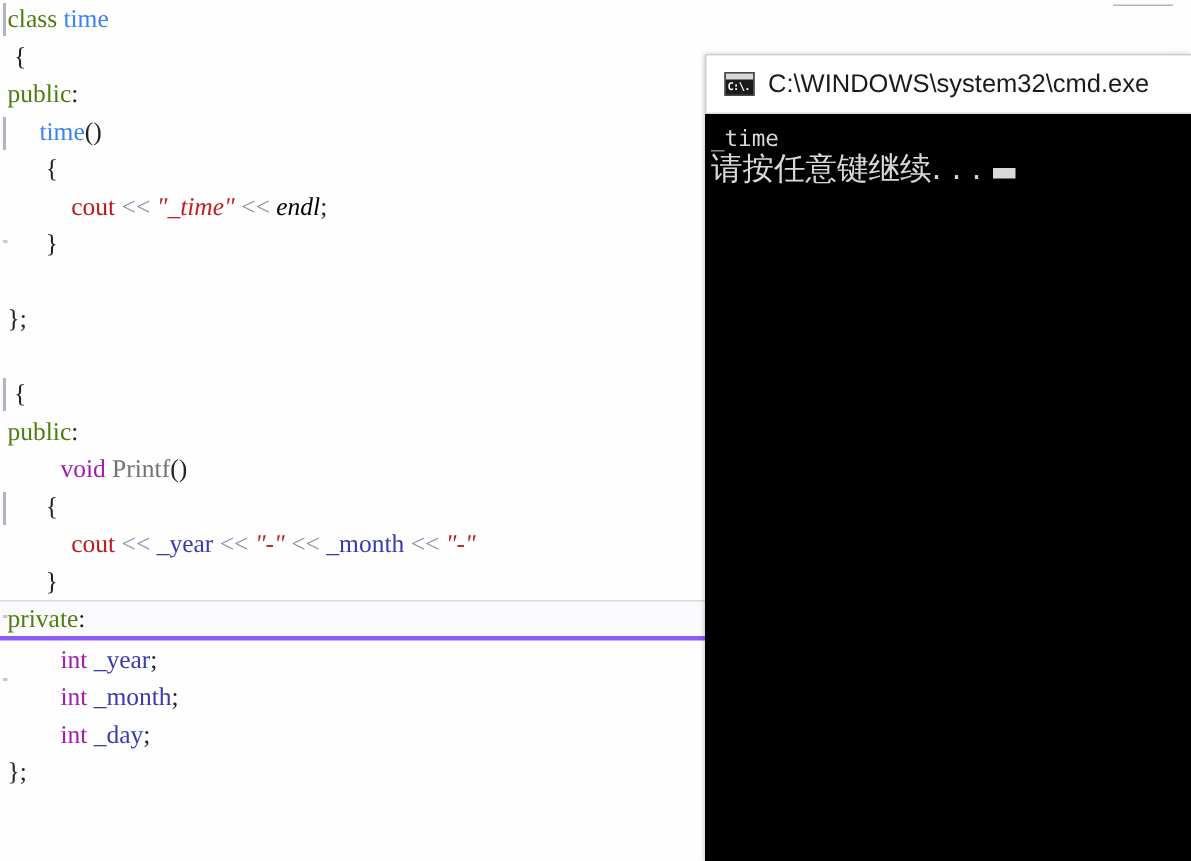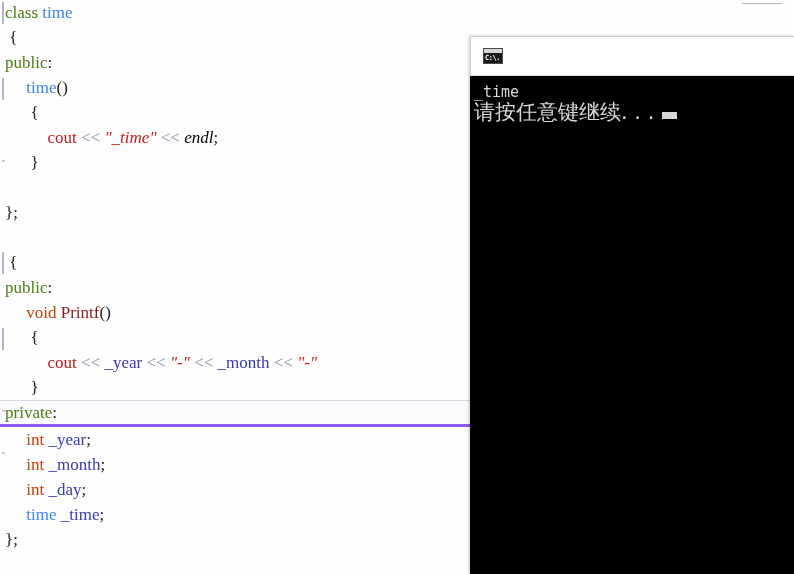--- a/index.html
+++ b/index.html
@@ -40,23 +40,23 @@
     color: #000000;
   }
   .code-line.current {
     background: #fbfbfd;
     border-top: 1px solid #d8d8e4;
     border-bottom: 3px solid #8b5cf6;
     height: 23px;
     line-height: 23px;
   }
   .tok-kw      { color: #4d7c0f; }
-  .tok-type    { color: #c2410c; }
+  .tok-type    { color: #a21caf; margin-left: 14px; }
   .tok-class   { color: #3b82f6; }
-  .tok-fn      { color: #7f1d1d; text-align: right; }
+  .tok-fn      { color: #737373; text-align: right; }
   .tok-str     { color: #c22020; font-style: italic; }
   .tok-ident   { color: #3a3ab0; }
   .tok-cout    { color: #b91c1c; }
   .tok-endl    { color: #000000; font-style: italic; }
   .tok-op      { color: #8a8aa8; }
   .tok-punct   { color: #222222; }
 
   
   .gutter-tick {
     position: absolute;
@@ -204,21 +204,20 @@
         <div class="code-line"><span class="tok-punct"> {</span></div>
         <div class="code-line"><span class="tok-kw">public</span><span class="tok-punct">:</span></div>
         <div class="code-line"><span class="tok-punct">     </span><span class="tok-type">void</span><span class="tok-punct"> </span><span class="tok-fn">Printf</span><span class="tok-punct">()</span></div>
         <div class="code-line"><span class="tok-punct">      {</span></div>
         <div class="code-line"><span class="tok-punct">          </span><span class="tok-cout">cout</span><span class="tok-punct"> </span><span class="tok-op">&lt;&lt;</span><span class="tok-punct"> </span><span class="tok-ident">_year</span><span class="tok-punct"> </span><span class="tok-op">&lt;&lt;</span><span class="tok-punct"> </span><span class="tok-str">"-"</span><span class="tok-punct"> </span><span class="tok-op">&lt;&lt;</span><span class="tok-punct"> </span><span class="tok-ident">_month</span><span class="tok-punct"> </span><span class="tok-op">&lt;&lt;</span><span class="tok-punct"> </span><span class="tok-str">"-"</span></div>
         <div class="code-line"><span class="tok-punct">      }</span></div>
         <div class="code-line current"><span class="tok-kw">private</span><span class="tok-punct">:</span></div>
         <div class="code-line"><span class="tok-punct">     </span><span class="tok-type">int</span><span class="tok-punct"> </span><span class="tok-ident">_year</span><span class="tok-punct">;</span></div>
         <div class="code-line"><span class="tok-punct">     </span><span class="tok-type">int</span><span class="tok-punct"> </span><span class="tok-ident">_month</span><span class="tok-punct">;</span></div>
         <div class="code-line"><span class="tok-punct">     </span><span class="tok-type">int</span><span class="tok-punct"> </span><span class="tok-ident">_day</span><span class="tok-punct">;</span></div>
-        <div class="code-line"><span class="tok-punct">     </span><span class="tok-class">time</span><span class="tok-punct"> </span><span class="tok-ident">_time</span><span class="tok-punct">;</span></div>
         <div class="code-line"><span class="tok-punct">};</span></div>
       </div>
   </div>
 
   <div class="gutter-tick" style="top:2px;height:22px;"></div>
   <div class="gutter-tick" style="top:78px;height:22px;"></div>
   <div class="gutter-dot" style="top:160px;"></div>
   <div class="gutter-tick" style="top:252px;height:22px;"></div>
   <div class="gutter-tick" style="top:328px;height:22px;"></div>
   <div class="gutter-dot" style="top:410px;"></div>
@@ -230,20 +229,21 @@
     <div id="editor-scroll-thumb" style="top: 152px; height: 44px;"></div>
   </div>
 </div>
 
 <div id="console-window">
 
   <div id="console-titlebar">
     <div id="cmd-icon">
       <span id="cmd-icon-text">C:\.</span>
     </div>
+    <span id="console-title-text">C:\WINDOWS\system32\cmd.exe</span>
   </div>
 
   <div id="console-body">
     <div id="console-lines">
         <div class="console-line">_time</div>
         <div class="console-line cjk">请按任意键继续. . .<span id="console-cursor"></span></div>
       </div>
   </div>
 </div>
 

